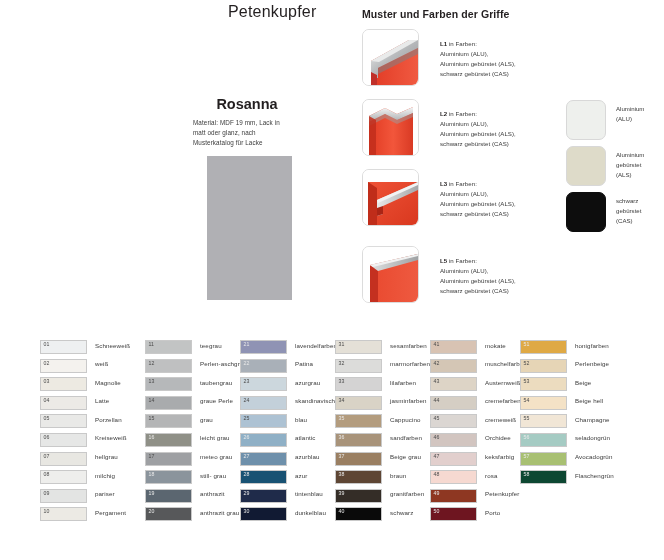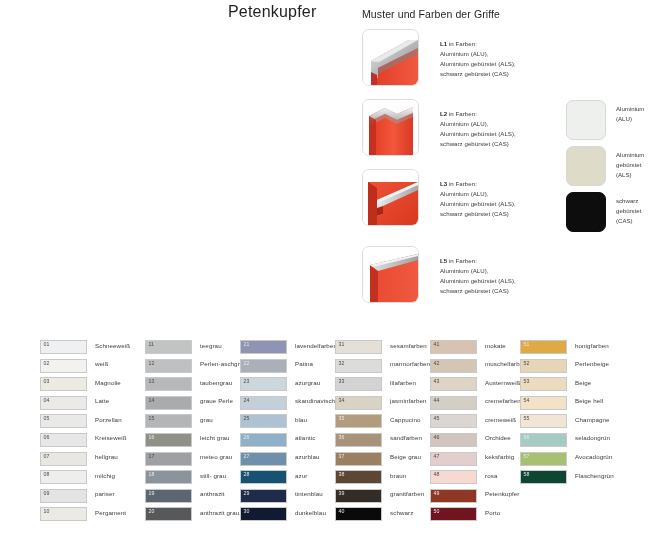--- a/index.html
+++ b/index.html
@@ -10,21 +10,21 @@
   }
   .stage{position:absolute;left:0;top:0;width:664px;height:560px;}
 
   
   #frontfarben-title{
     position:absolute;left:228px;top:3px;
     font-size:16px;font-weight:400;letter-spacing:.2px;color:#231f20;
   }
   #griffe-title{
     position:absolute;left:362px;top:8px;
-    font-size:10.5px;font-weight:400;color:#231f20;letter-spacing:.1px;
+    font-size:10.5px;font-weight:700;color:#231f20;letter-spacing:.1px;
   }
 
   
   .front-block{position:absolute;}
   .front-name{font-size:14.5px;font-weight:700;color:#231f20;text-align:center;}
   .front-desc{
     font-size:6.3px;line-height:1.55;color:#3a3a3a;margin-top:6px;
     letter-spacing:.1px;
   }
   .front-panel{margin-top:9px;position:relative;}
@@ -78,20 +78,27 @@
 </style>
 </head>
 <body>
 
 <div class="stage">
 
   <div id="frontfarben-title">Petenkupfer</div>
   <div id="griffe-title">Muster und Farben der Griffe</div>
 
 
+  <div class="front-block" style="left:180px;top:96px;width:134px;">
+    <div class="front-name">Rosanna</div>
+    <div class="front-desc" style="white-space:pre-line;margin-left:13px;">Material:  MDF 19 mm, Lack  in
+matt oder glanz,   nach
+Musterkatalog für Lacke</div>
+    <div class="front-panel" style="margin-left:27px;width:85px;height:144px;background:#b0b0b4;"></div>
+  </div>
 
   <div class="handle-row" style="left:362px;top:29px;width:230px;height:58px;">
     <div class="handle-thumb">
       <svg viewBox="0 0 55 55">
         <defs>
           <linearGradient id="alu1" x1="0" y1="0" x2="1" y2="1">
             <stop offset="0" stop-color="#f3f3f3"></stop>
               <stop offset=".45" stop-color="#b9bbbd"></stop>
             <stop offset="1" stop-color="#8d9093"></stop>
           </linearGradient>

